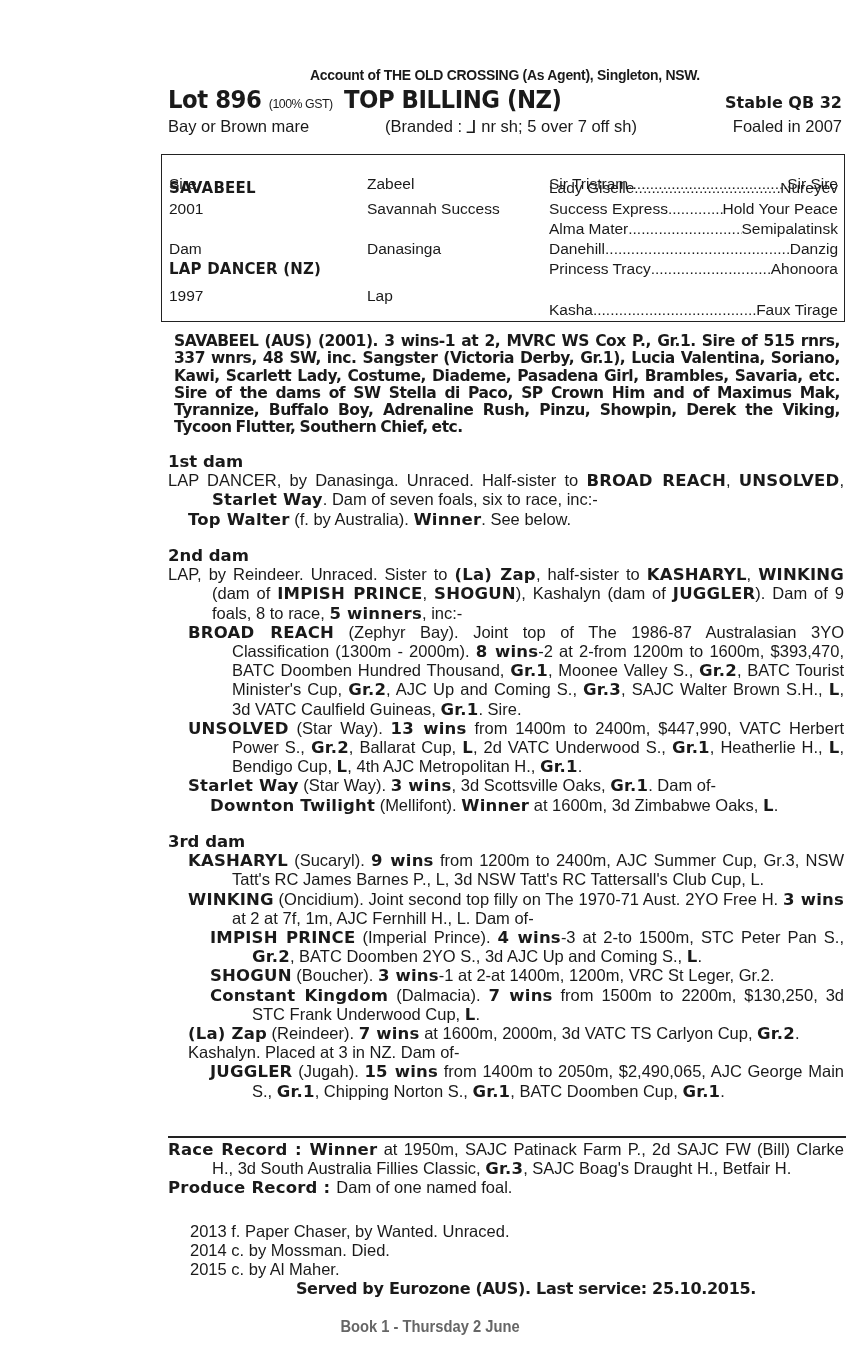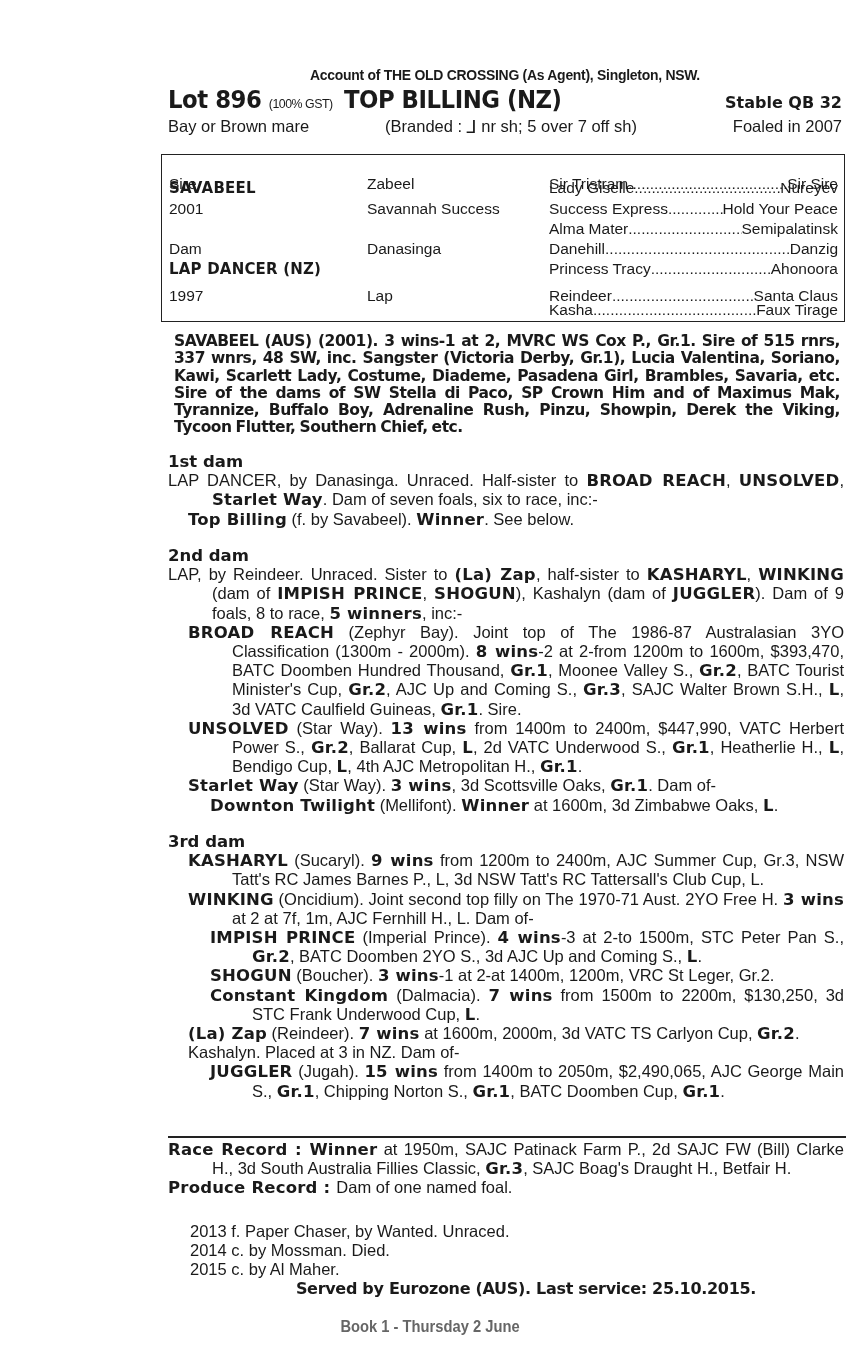--- a/index.html
+++ b/index.html
@@ -104,42 +104,37 @@
     <span class="ped-c1 ped-big">LAP DANCER (NZ)</span>
     <span class="ped-c3">
         <span>Princess Tracy</span>
         <span class="dots"></span>
         <span>Ahonoora</span>
       </span>
   </div>
   <div class="ped-row" style="top:132px;">
     <span class="ped-c1">1997</span>
     <span class="ped-c2">Lap</span>
-    <span class="ped-c3">
-        <span>Reindeer</span>
-        <span class="dots"></span>
-        <span>Santa Claus</span>
-      </span>
   </div>
   <div class="ped-row" style="top:146px;">
     <span class="ped-c3">
         <span>Kasha</span>
         <span class="dots"></span>
         <span>Faux Tirage</span>
       </span>
   </div>
 </div>
 
 <div class="sire-bio">SAVABEEL (AUS) (2001). 3 wins-1 at 2, MVRC WS Cox P., Gr.1. Sire of 515 rnrs, 337 wnrs, 48 SW, inc. Sangster (Victoria Derby, Gr.1), Lucia Valentina, Soriano, Kawi, Scarlett Lady, Costume, Diademe, Pasadena Girl, Brambles, Savaria, etc. Sire of the dams of SW Stella di Paco, SP Crown Him and of Maximus Mak, Tyrannize, Buffalo Boy, Adrenaline Rush, Pinzu, Showpin, Derek the Viking, Tycoon Flutter, Southern Chief, etc.</div>
 
 <div class="body-text" style="top:452px;">
   <div class="h">1st dam</div>
   <div class="p0"><span>LAP DANCER, by Danasinga. Unraced. Half-sister to </span><span class="b">BROAD REACH</span><span>, </span><span class="b">UNSOLVED</span><span>, </span><span class="b">Starlet Way</span><span>. Dam of seven foals, six to race, inc:-</span></div>
   <div>
-      <div class="p1"><span class="b">Top Billing</span><span> (f. by Savabeel). </span><span class="b">Winner</span><span>. See below.</span></div>
+      <div class="p1"><span class="b">Top Walter</span><span> (f. by Australia). </span><span class="b">Winner</span><span>. See below.</span></div>
     </div>
 </div>
 
 <div class="body-text" style="top:546px;">
   <div class="h">2nd dam</div>
   <div class="p0"><span>LAP, by Reindeer. Unraced. Sister to </span><span class="b">(La) Zap</span><span>, half-sister to </span><span class="b">KASHARYL</span><span>, </span><span class="b">WINKING</span><span> (dam of </span><span class="b">IMPISH PRINCE</span><span>, </span><span class="b">SHOGUN</span><span>), Kashalyn (dam of </span><span class="b">JUGGLER</span><span>). Dam of 9 foals, 8 to race, </span><span class="b">5 winners</span><span>, inc:-</span></div>
   <div>
       <div class="p1"><span class="b">BROAD REACH</span><span> (Zephyr Bay). Joint top of The 1986-87 Australasian 3YO Classification (1300m - 2000m). </span><span class="b">8 wins</span><span>-2 at 2-from 1200m to 1600m, $393,470, BATC Doomben Hundred Thousand, </span><span class="b">Gr.1</span><span>, Moonee Valley S., </span><span class="b">Gr.2</span><span>, BATC Tourist Minister's Cup, </span><span class="b">Gr.2</span><span>, AJC Up and Coming S., </span><span class="b">Gr.3</span><span>, SAJC Walter Brown S.H., </span><span class="b">L</span><span>, 3d VATC Caulfield Guineas, </span><span class="b">Gr.1</span><span>. Sire.</span></div>
       <div class="p1"><span class="b">UNSOLVED</span><span> (Star Way). </span><span class="b">13 wins</span><span> from 1400m to 2400m, $447,990, VATC Herbert Power S., </span><span class="b">Gr.2</span><span>, Ballarat Cup, </span><span class="b">L</span><span>, 2d VATC Underwood S., </span><span class="b">Gr.1</span><span>, Heatherlie H., </span><span class="b">L</span><span>, Bendigo Cup, </span><span class="b">L</span><span>, 4th AJC Metropolitan H., </span><span class="b">Gr.1</span><span>.</span></div>
       <div class="p1"><span class="b">Starlet Way</span><span> (Star Way). </span><span class="b">3 wins</span><span>, 3d Scottsville Oaks, </span><span class="b">Gr.1</span><span>. Dam of-</span></div>

